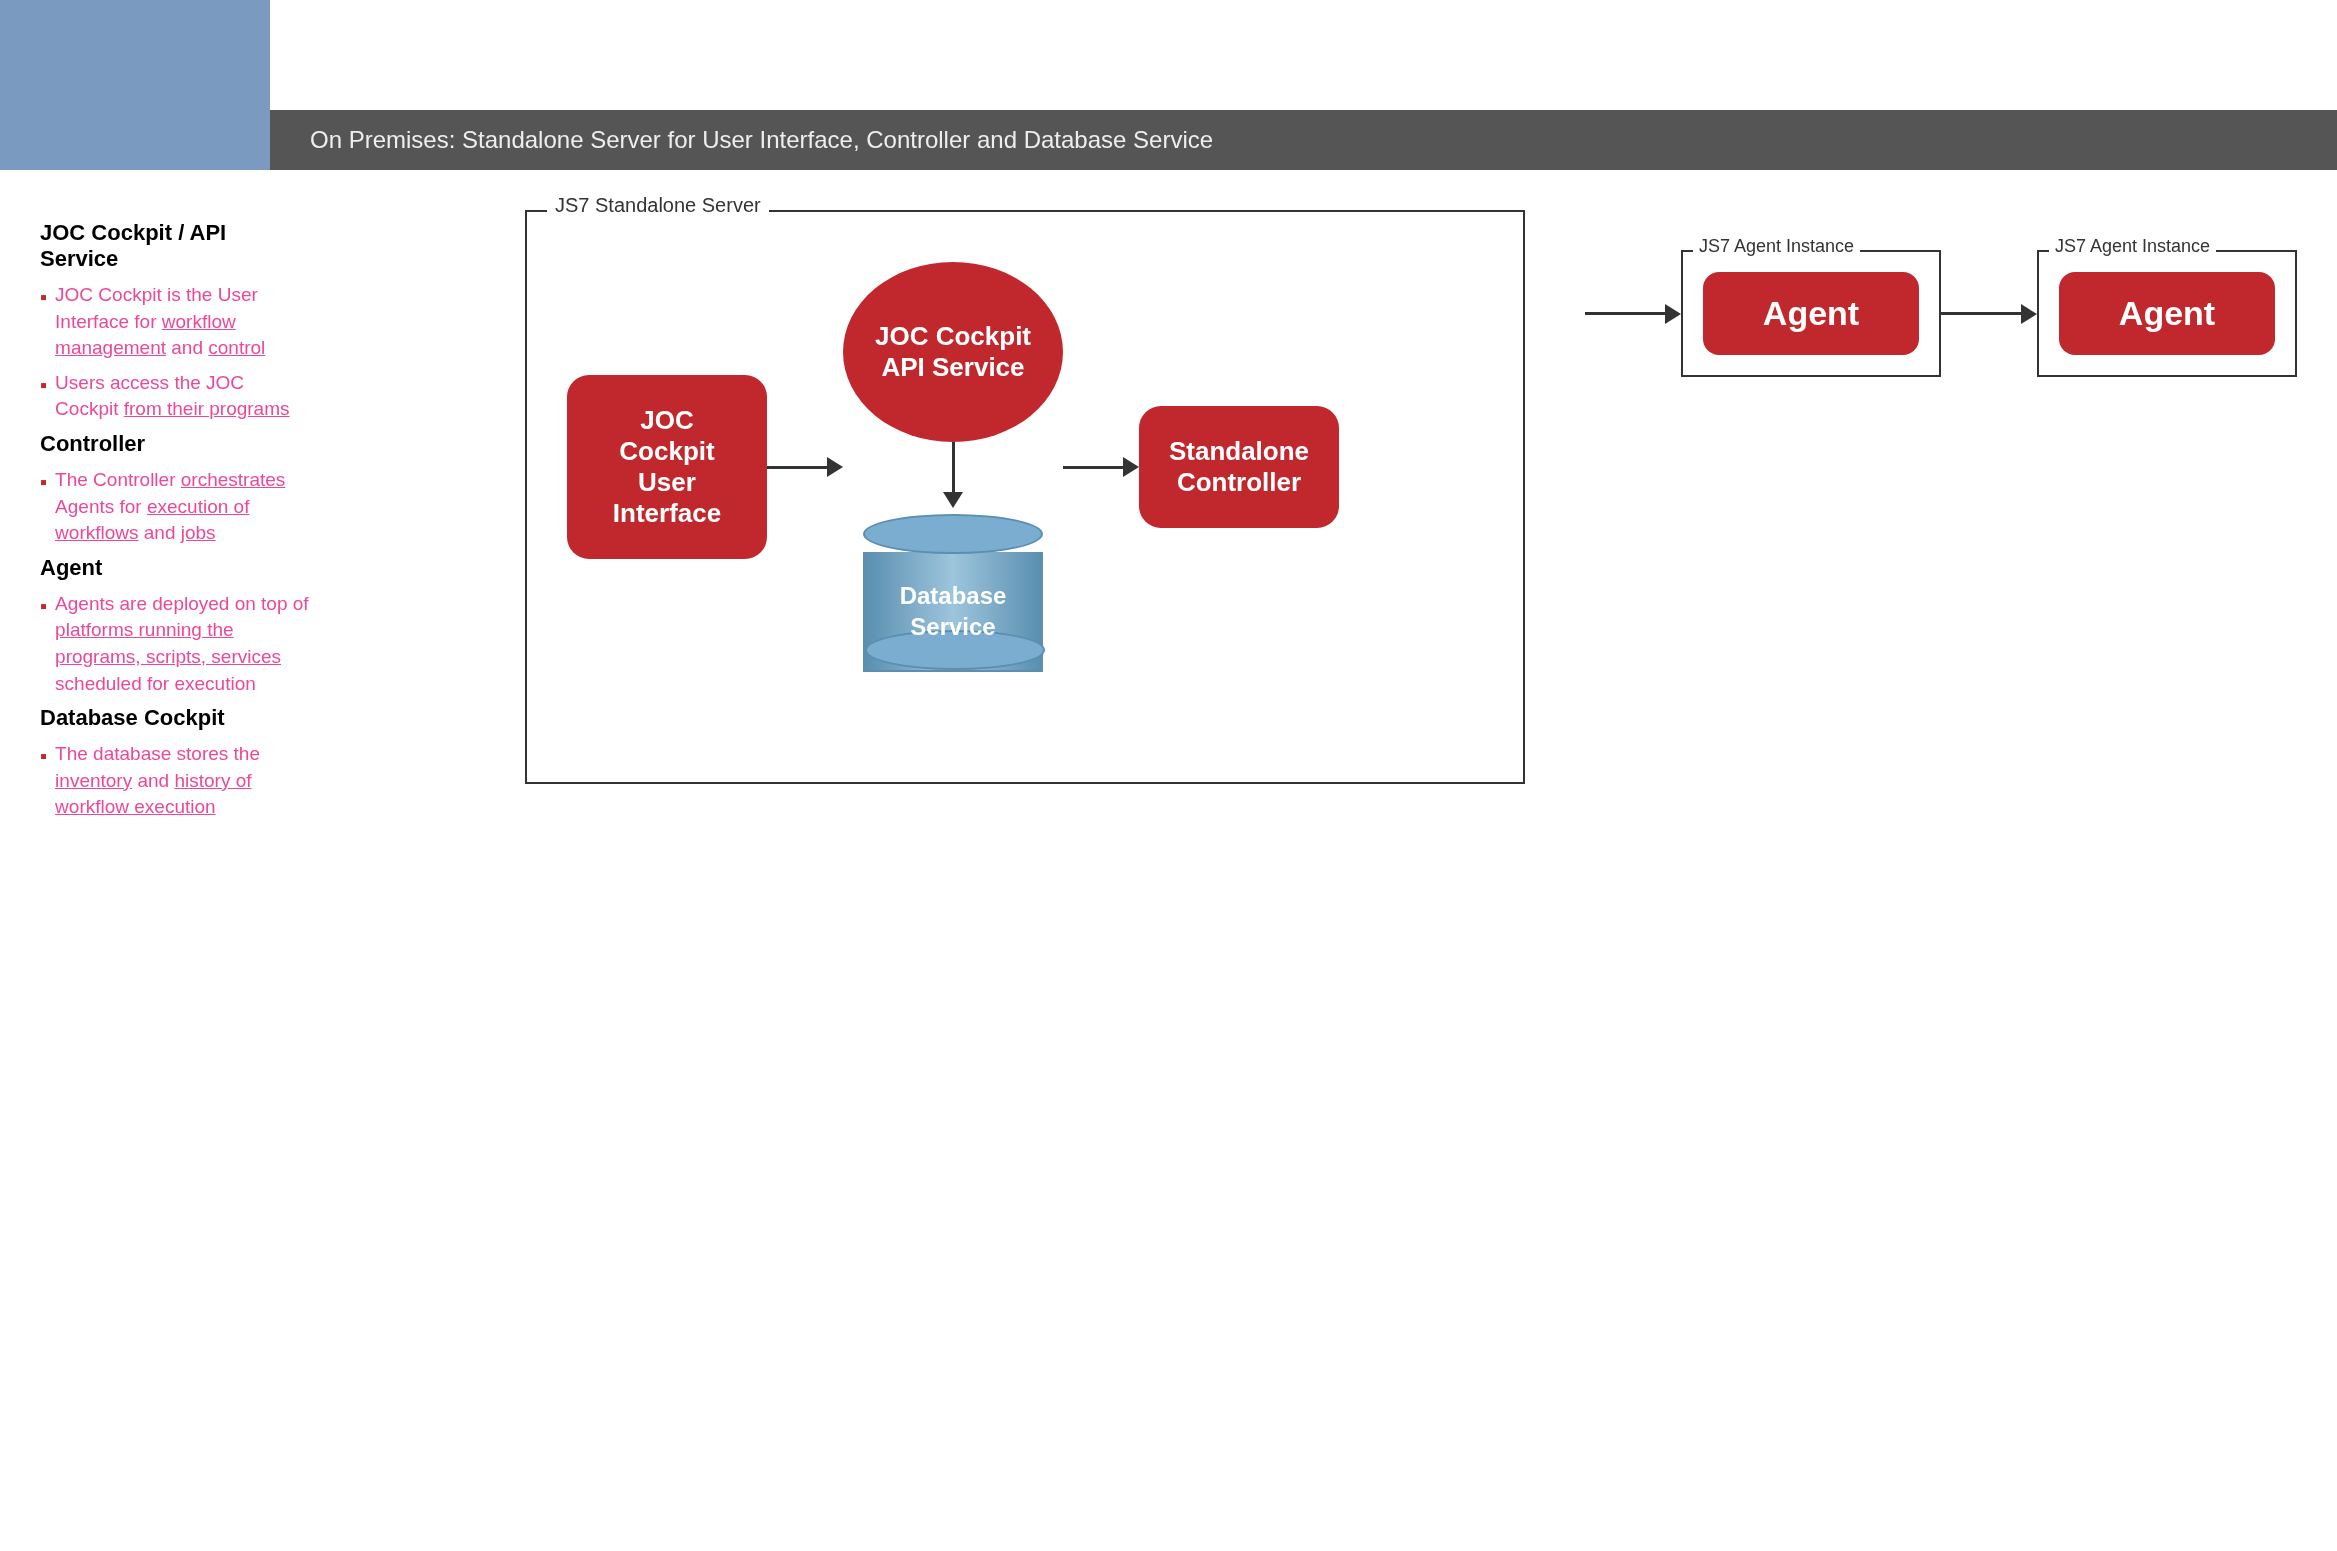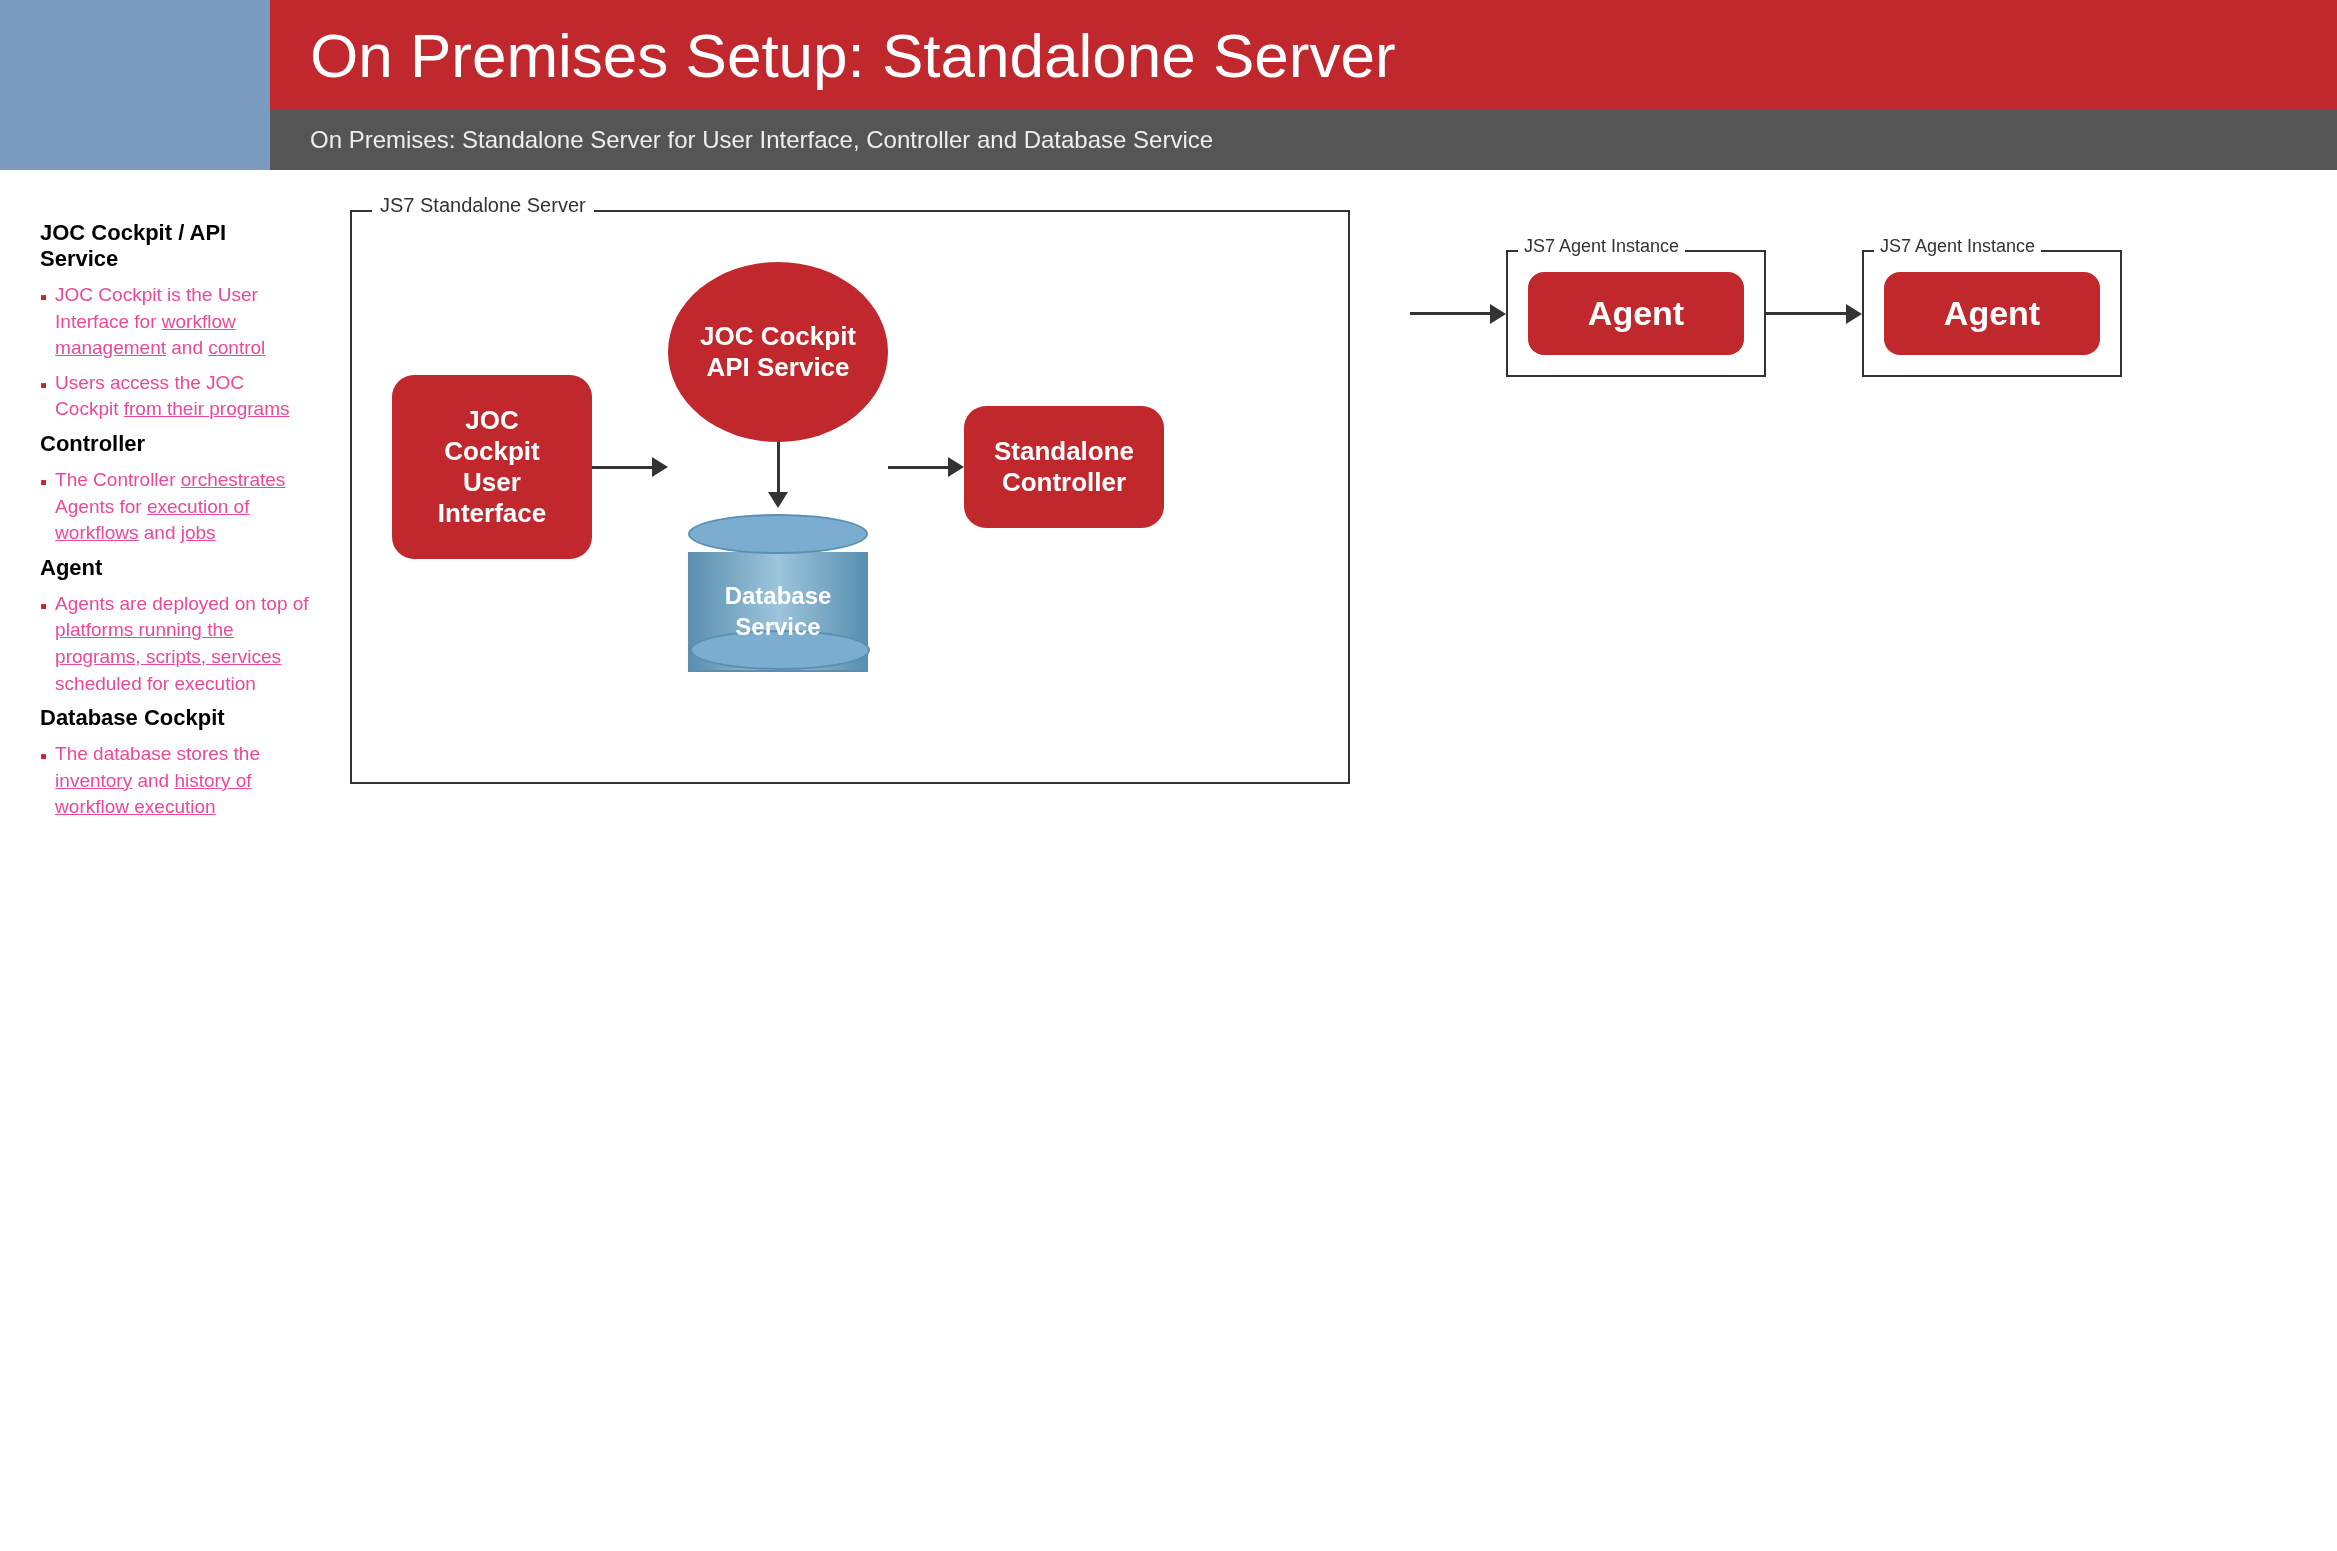--- a/index.html
+++ b/index.html
@@ -89,20 +89,21 @@
       color: #ec4899;
     }
     .underline { text-decoration: underline; }
 
     
     .diagram-area {
       flex: 1;
       display: flex;
       gap: 60px;
       align-items: flex-start;
+      justify-content: flex-end;
     }
 
     
     .server-box {
       border: 2px solid #333;
       padding: 30px 30px 30px 30px;
       position: relative;
       width: 1000px;
     }
     .server-box-label {
@@ -262,23 +263,20 @@
       border-bottom: 10px solid transparent;
       border-left: 16px solid #333;
     }
 
   </style>
 </head>
 <body>
 
 <div class="header-top">
   <div class="header-sidebar-accent"></div>
-  <div class="header-title-bar">
-    <span class="header-title">On Premises Setup: Standalone Server</span>
-  </div>
 </div>
 
 <div class="subtitle-bar">
   <div class="subtitle-sidebar-accent"></div>
   <div class="subtitle-text-bar">
     <span class="subtitle-text">On Premises: Standalone Server for User Interface, Controller and Database Service</span>
   </div>
 </div>
 
 <div class="main-content">

